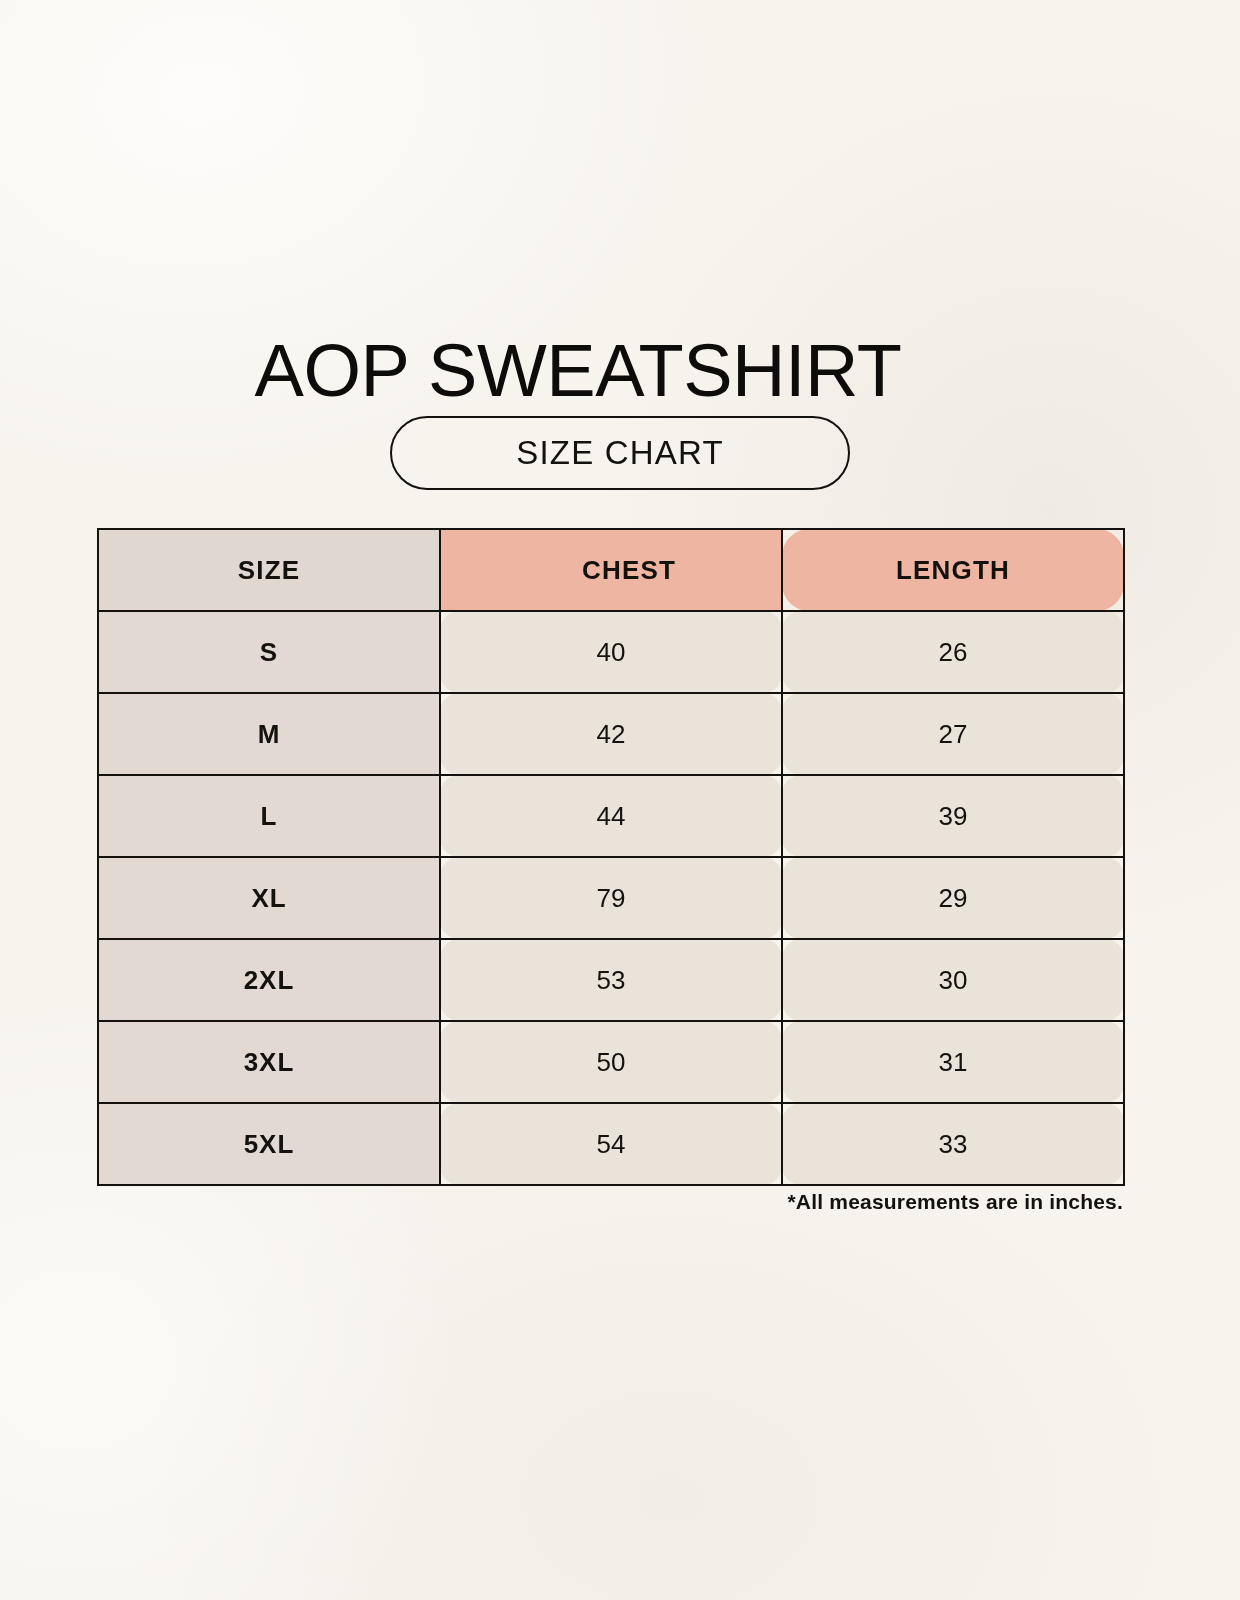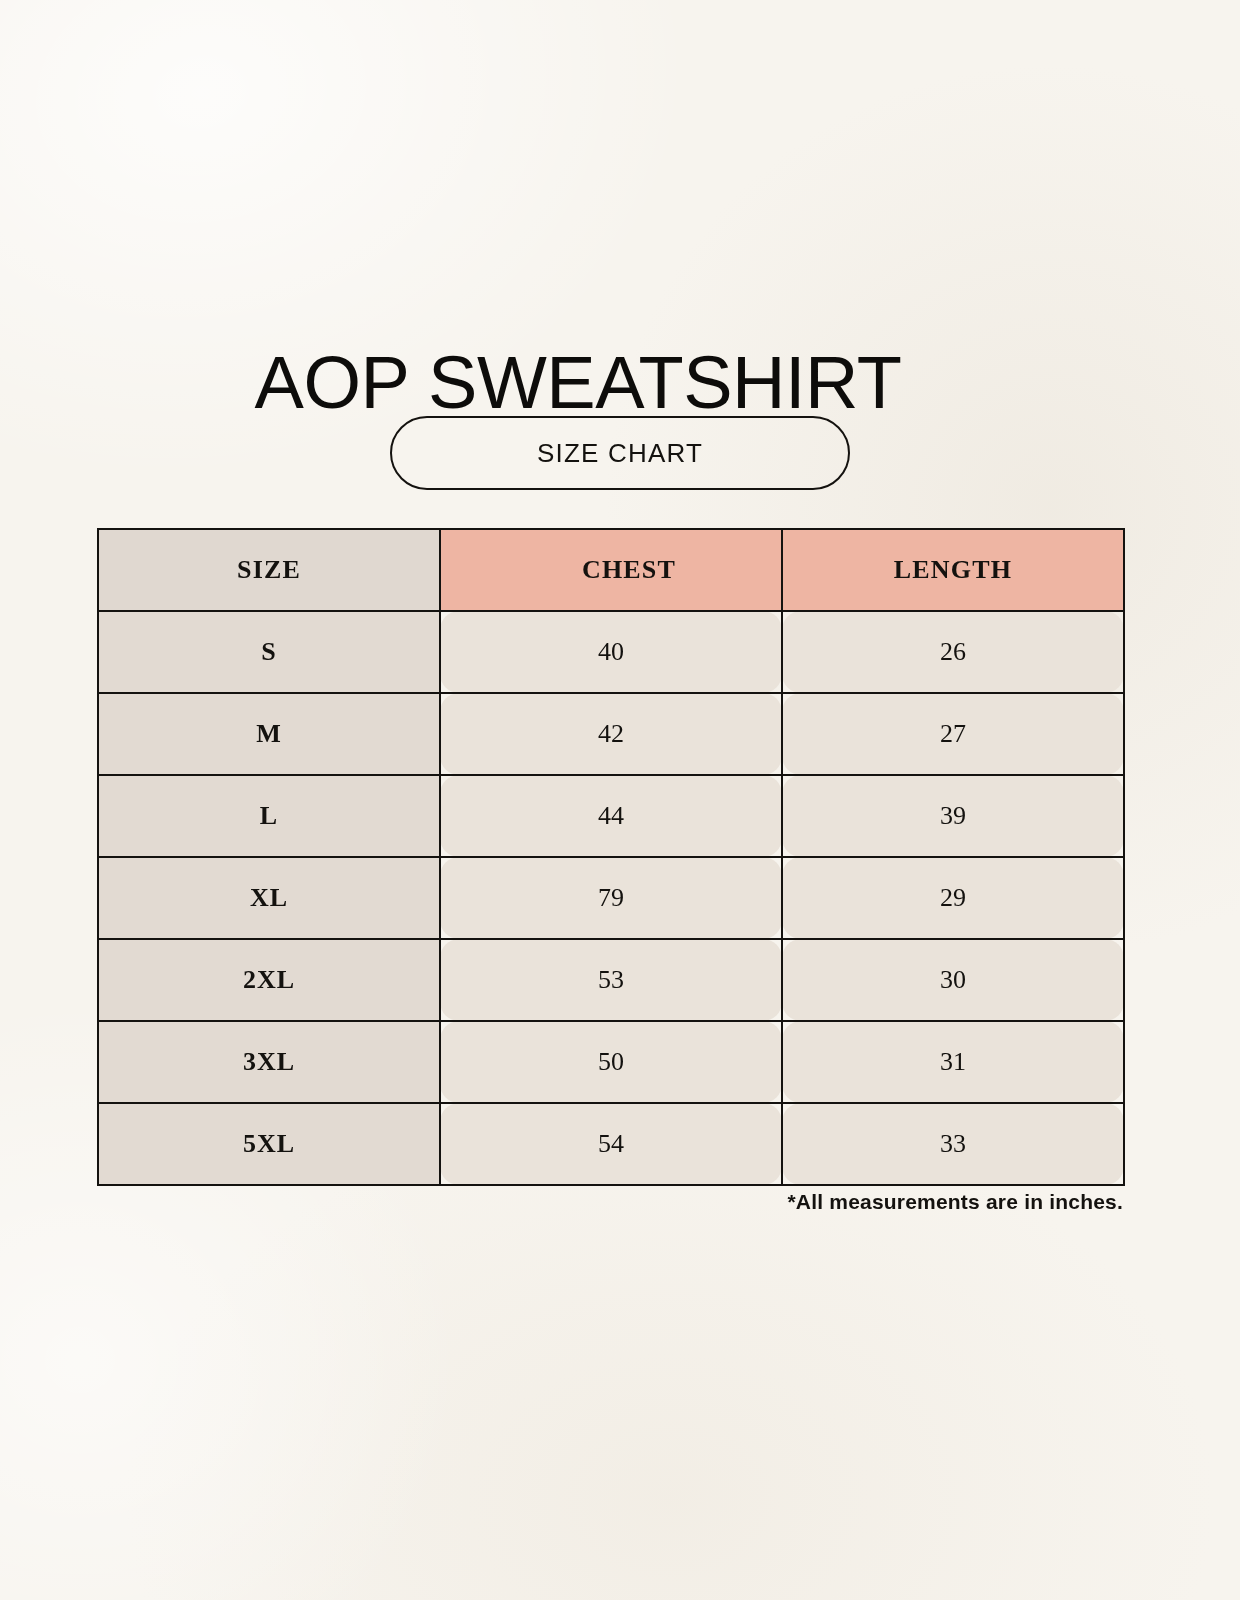--- a/index.html
+++ b/index.html
@@ -48,21 +48,21 @@
 
   .sheet {
     position: relative;
     width: 1240px;
     height: 1600px;
     box-sizing: border-box;
   }
 
   .title {
     position: absolute;
-    top: 296px;
+    top: 284px;
     left: 0;
     width: 1156px;
     text-align: center;
     font-size: 74px;
     line-height: 1;
     font-weight: 400;
     letter-spacing: -0.5px;
     color: #0d0c0a;
   }
 
@@ -75,37 +75,36 @@
     height: 74px;
     border: 2px solid #14120f;
     border-radius: 40px;
     display: flex;
     align-items: center;
     justify-content: center;
     background: transparent;
     box-sizing: border-box;
   }
   .pill span {
-    font-size: 26px;
+    font-size: 33px;
     letter-spacing: 1.2px;
     font-weight: 400;
     color: #14120f;
   }
 
   .table-wrap {
     position: absolute;
     top: 528px;
     left: 97px;
     width: 1026px;
   }
   table.size-table {
     border-collapse: collapse;
     width: 1026px;
     table-layout: fixed;
-    font-family: Liberation Serif, serif;
   }
   table.size-table th,
   table.size-table td {
     border: 2px solid #14120f;
     text-align: center;
     height: 80px;
     font-size: 26px;
     color: #14120f;
     padding: 0;
   }
@@ -114,21 +113,21 @@
   table.size-table col.c-length { width: 342px; }
 
   thead th {
     font-weight: bold;
     letter-spacing: 1.2px;
     font-size: 27px;
     height: 84px;
   }
   thead th.h-size { background: #e0d8d0; }
   thead th.h-chest { background: #eeb5a3; padding-left: 36px; }
-  thead th.h-length { background: #eeb5a3; }
+  thead th.h-length { background: #eeb5a3; border-radius: 27px; }
 
   tbody td.cell-size {
     background: #e2dad2;
     font-weight: bold;
     letter-spacing: 1px;
   }
   tbody td.cell-val {
     background: #eae3da;
     font-weight: 400;
     border-radius: 19px;

